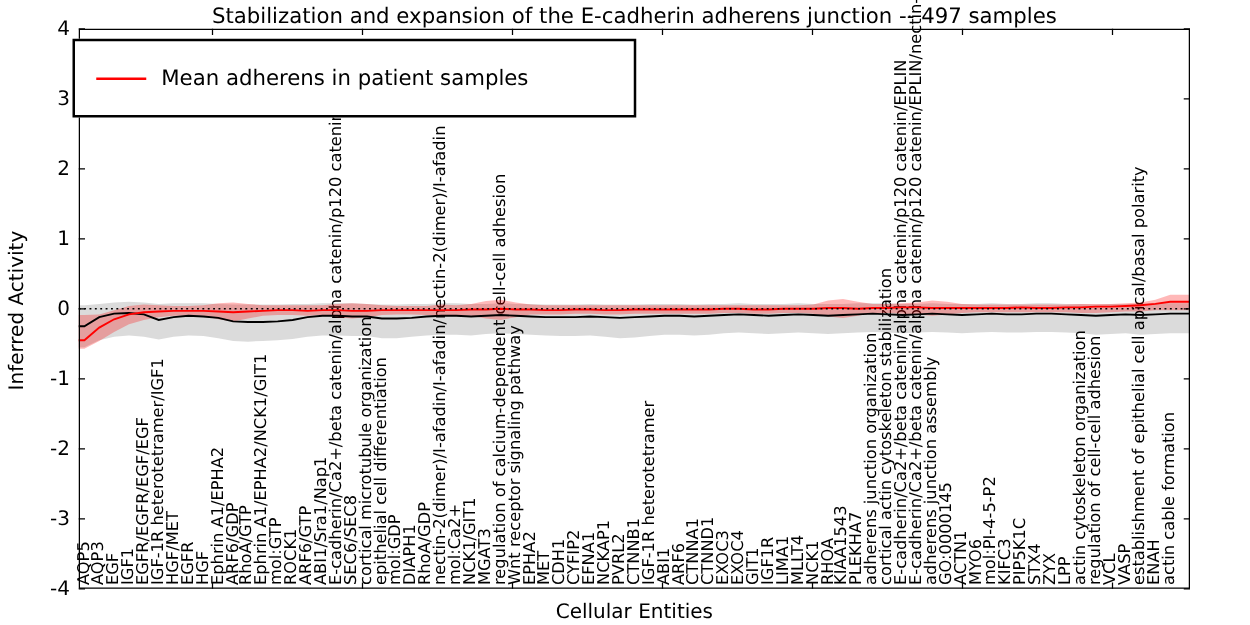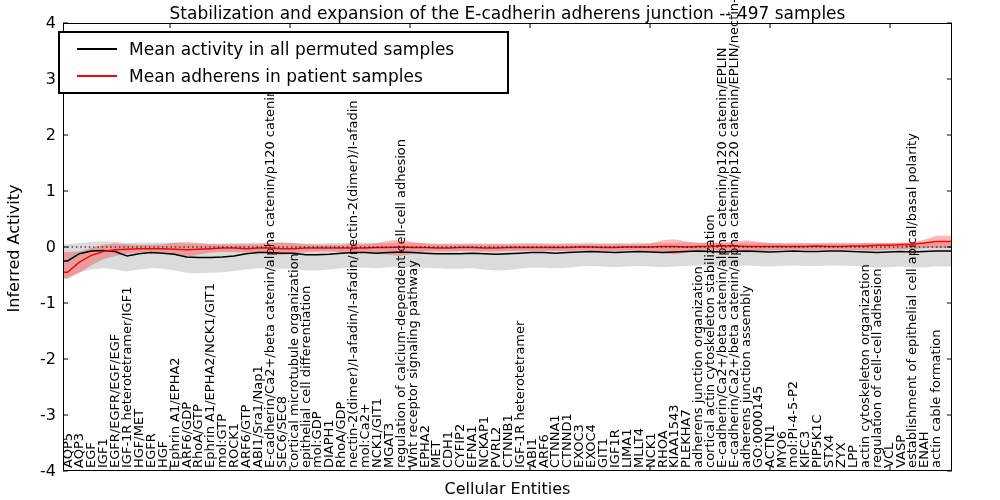--- a/index.html
+++ b/index.html
@@ -144,21 +144,17 @@
       <path d="M0,221.2L4.5,221.2L16.4,220.1L28.3,219.0L40.2,218.4L52.1,219.0L64.0,220.1L75.9,219.5L87.8,219.5L99.7,219.5L111.6,220.1L123.5,220.6L135.4,220.6L147.3,220.6L159.2,220.6L171.1,220.1L183.0,220.1L194.9,219.5L206.8,219.5L218.7,219.5L230.6,220.1L242.5,220.6L254.4,220.6L266.3,220.1L278.2,220.1L290.1,219.5L302.0,219.5L313.9,220.1L325.8,220.1L337.7,219.5L349.6,220.1L361.5,220.1L373.4,220.6L385.3,220.6L397.2,220.6L409.1,220.1L421.0,220.6L432.9,220.6L444.8,220.6L456.7,220.1L468.6,220.1L480.5,220.1L492.4,220.6L504.3,220.1L516.2,220.1L528.1,219.5L540.0,220.1L551.9,220.1L563.8,220.1L575.7,219.5L587.6,220.1L599.5,220.1L611.4,220.1L623.3,219.5L635.2,219.5L647.1,219.5L659.0,220.1L670.9,220.1L682.8,219.5L694.7,220.1L706.6,220.1L718.5,220.1L730.4,219.5L742.3,220.1L754.2,220.1L766.1,219.5L778.0,219.5L789.9,220.1L801.8,220.1L813.7,220.6L825.6,220.1L837.5,220.1L849.4,220.1L861.3,219.5L873.2,219.5L889,219.5L889,243.6L873.2,243.6L861.3,244.2L849.4,244.7L837.5,243.6L825.6,244.2L813.7,244.7L801.8,243.6L789.9,243.0L778.0,242.5L766.1,242.5L754.2,243.0L742.3,243.0L730.4,242.5L718.5,243.0L706.6,243.6L694.7,243.0L682.8,242.5L670.9,243.0L659.0,243.6L647.1,243.0L635.2,242.5L623.3,243.0L611.4,243.6L599.5,244.2L587.6,243.6L575.7,243.0L563.8,243.6L551.9,244.2L540.0,243.6L528.1,243.0L516.2,243.6L504.3,244.7L492.4,245.3L480.5,244.7L468.6,244.7L456.7,245.8L444.8,247.0L432.9,247.5L421.0,246.4L409.1,245.3L397.2,245.8L385.3,245.8L373.4,245.3L361.5,244.7L349.6,244.2L337.7,243.6L325.8,244.2L313.9,245.3L302.0,244.7L290.1,244.7L278.2,245.3L266.3,246.4L254.4,247.5L242.5,247.5L230.6,245.8L218.7,245.8L206.8,245.3L194.9,245.3L183.0,246.4L171.1,248.1L159.2,249.2L147.3,249.8L135.4,250.3L123.5,249.8L111.6,247.5L99.7,245.8L87.8,245.3L75.9,246.4L64.0,248.6L52.1,246.4L40.2,245.3L28.3,246.4L16.4,249.2L4.5,254.8L0,254.8Z" fill="rgba(0,0,0,0.14)" stroke="none"></path>
       <path d="M0,229.0L4.5,229.0L16.4,228.5L28.3,225.1L40.2,221.8L52.1,220.6L64.0,221.2L75.9,221.8L87.8,221.8L99.7,221.2L111.6,219.5L123.5,219.0L135.4,220.1L147.3,221.2L159.2,221.2L171.1,221.2L183.0,221.2L194.9,221.2L206.8,220.1L218.7,219.5L230.6,220.1L242.5,221.2L254.4,221.8L266.3,221.8L278.2,221.8L290.1,220.6L302.0,221.2L313.9,220.1L325.8,217.8L337.7,216.7L349.6,219.0L361.5,220.6L373.4,221.2L385.3,221.2L397.2,221.2L409.1,221.2L421.0,221.2L432.9,221.2L444.8,221.2L456.7,221.2L468.6,221.2L480.5,221.2L492.4,221.2L504.3,221.2L516.2,221.2L528.1,221.2L540.0,221.2L551.9,221.2L563.8,221.2L575.7,221.2L587.6,220.6L599.5,217.3L611.4,216.2L623.3,218.4L635.2,220.1L647.1,220.1L659.0,219.5L670.9,219.0L682.8,217.3L694.7,218.4L706.6,220.1L718.5,220.6L730.4,220.6L742.3,220.6L754.2,220.6L766.1,220.6L778.0,220.6L789.9,220.6L801.8,220.1L813.7,220.1L825.6,220.1L837.5,219.5L849.4,219.0L861.3,216.7L873.2,212.8L889,212.8L889,225.1L873.2,225.1L861.3,225.1L849.4,226.2L837.5,226.2L825.6,226.8L813.7,227.4L801.8,227.4L789.9,226.8L778.0,226.8L766.1,226.8L754.2,226.8L742.3,226.8L730.4,226.8L718.5,226.8L706.6,227.4L694.7,228.5L682.8,229.6L670.9,228.5L659.0,227.9L647.1,227.4L635.2,227.4L623.3,229.6L611.4,231.3L599.5,230.2L587.6,227.9L575.7,227.4L563.8,227.4L551.9,227.9L540.0,227.9L528.1,227.4L516.2,227.4L504.3,227.9L492.4,227.9L480.5,227.9L468.6,227.9L456.7,227.9L444.8,227.9L432.9,228.5L421.0,228.5L409.1,227.9L397.2,227.9L385.3,228.5L373.4,228.5L361.5,228.5L349.6,230.7L337.7,233.0L325.8,231.8L313.9,229.6L302.0,229.0L290.1,230.2L278.2,229.0L266.3,228.5L254.4,228.5L242.5,229.0L230.6,230.7L218.7,231.8L206.8,230.7L194.9,229.0L183.0,229.6L171.1,229.0L159.2,229.0L147.3,229.6L135.4,231.8L123.5,234.1L111.6,232.4L99.7,229.6L87.8,229.6L75.9,229.6L64.0,230.7L52.1,233.0L40.2,236.3L28.3,242.5L16.4,249.8L4.5,255.9L0,255.9Z" fill="rgba(255,0,0,0.28)" stroke="none"></path>
       <polyline points="0,238.0 4.5,238.0 16.4,230.7 28.3,227.9 40.2,227.4 52.1,228.5 64.0,233.0 75.9,230.7 87.8,229.6 99.7,230.2 111.6,231.3 123.5,234.1 135.4,234.6 147.3,234.6 159.2,234.1 171.1,233.0 183.0,230.7 194.9,229.6 206.8,229.6 218.7,230.2 230.6,230.2 242.5,231.8 254.4,231.8 266.3,231.3 278.2,230.2 290.1,229.6 302.0,229.6 313.9,230.2 325.8,229.6 337.7,229.0 349.6,229.6 361.5,230.2 373.4,230.7 385.3,230.7 397.2,230.7 409.1,230.2 421.0,230.7 432.9,231.3 444.8,230.7 456.7,230.2 468.6,229.6 480.5,229.6 492.4,230.2 504.3,229.6 516.2,229.0 528.1,228.5 540.0,229.0 551.9,229.6 563.8,229.0 575.7,228.5 587.6,229.0 599.5,229.6 611.4,229.0 623.3,228.5 635.2,227.9 647.1,228.5 659.0,229.0 670.9,228.5 682.8,227.9 694.7,228.5 706.6,229.0 718.5,228.5 730.4,227.9 742.3,228.5 754.2,228.5 766.1,227.9 778.0,227.9 789.9,228.5 801.8,229.0 813.7,229.6 825.6,229.0 837.5,228.5 849.4,229.0 861.3,228.5 873.2,227.9 889,227.9" fill="none" stroke="#000000" stroke-width="1.5"></polyline>
       <polyline points="0,249.2 4.5,249.2 16.4,239.1 28.3,232.4 40.2,228.5 52.1,226.8 64.0,226.2 75.9,225.7 87.8,225.7 99.7,225.7 111.6,226.2 123.5,226.8 135.4,226.2 147.3,225.7 159.2,225.1 171.1,225.1 183.0,225.7 194.9,225.1 206.8,225.1 218.7,225.7 230.6,225.7 242.5,225.1 254.4,225.1 266.3,225.1 278.2,225.1 290.1,225.1 302.0,225.1 313.9,224.6 325.8,224.6 337.7,224.0 349.6,224.6 361.5,224.6 373.4,225.1 385.3,225.1 397.2,224.6 409.1,224.6 421.0,225.1 432.9,225.1 444.8,224.6 456.7,224.6 468.6,224.6 480.5,224.6 492.4,224.6 504.3,224.6 516.2,224.0 528.1,224.0 540.0,224.6 551.9,224.6 563.8,224.0 575.7,224.0 587.6,224.0 599.5,223.4 611.4,223.4 623.3,224.0 635.2,223.4 647.1,223.4 659.0,222.9 670.9,222.9 682.8,223.4 694.7,223.4 706.6,223.4 718.5,223.4 730.4,223.4 742.3,223.4 754.2,222.9 766.1,223.4 778.0,223.4 789.9,222.9 801.8,222.9 813.7,222.3 825.6,222.3 837.5,221.8 849.4,221.2 861.3,220.1 873.2,218.4 889,218.4" fill="none" stroke="#ff0000" stroke-width="1.5"></polyline>
       <line x1="0" y1="224" x2="889" y2="224" stroke="#000000" stroke-width="1.2" stroke-dasharray="1.5,2.8"></line>
       <path d="M0,0h5 M889,0h-5 M0,56h5 M889,56h-5 M0,112h5 M889,112h-5 M0,168h5 M889,168h-5 M0,224h5 M889,224h-5 M0,280h5 M889,280h-5 M0,336h5 M889,336h-5 M0,392h5 M889,392h-5 M0,448h5 M889,448h-5 M107,0v5 M107,448v-5 M227,0v5 M227,448v-5 M347,0v5 M347,448v-5 M467,0v5 M467,448v-5 M587,0v5 M587,448v-5 M707,0v5 M707,448v-5 M827,0v5 M827,448v-5 " stroke="#000" stroke-width="1" fill="none"></path>
     </svg>
   <div class="plot-frame"></div>
   <div class="legend" id="legend">
       <div class="legend-row">
-        <span class="legend-line" style="border-top-color: rgb(0, 0, 0);"></span>
-        <span class="legend-label">Mean activity in all permuted samples</span>
-      </div>
-      <div class="legend-row">
         <span class="legend-line" style="border-top-color: rgb(255, 0, 0);"></span>
         <span class="legend-label">Mean adherens in patient samples</span>
       </div>
     </div>
 </div>
 
 </body></html>

